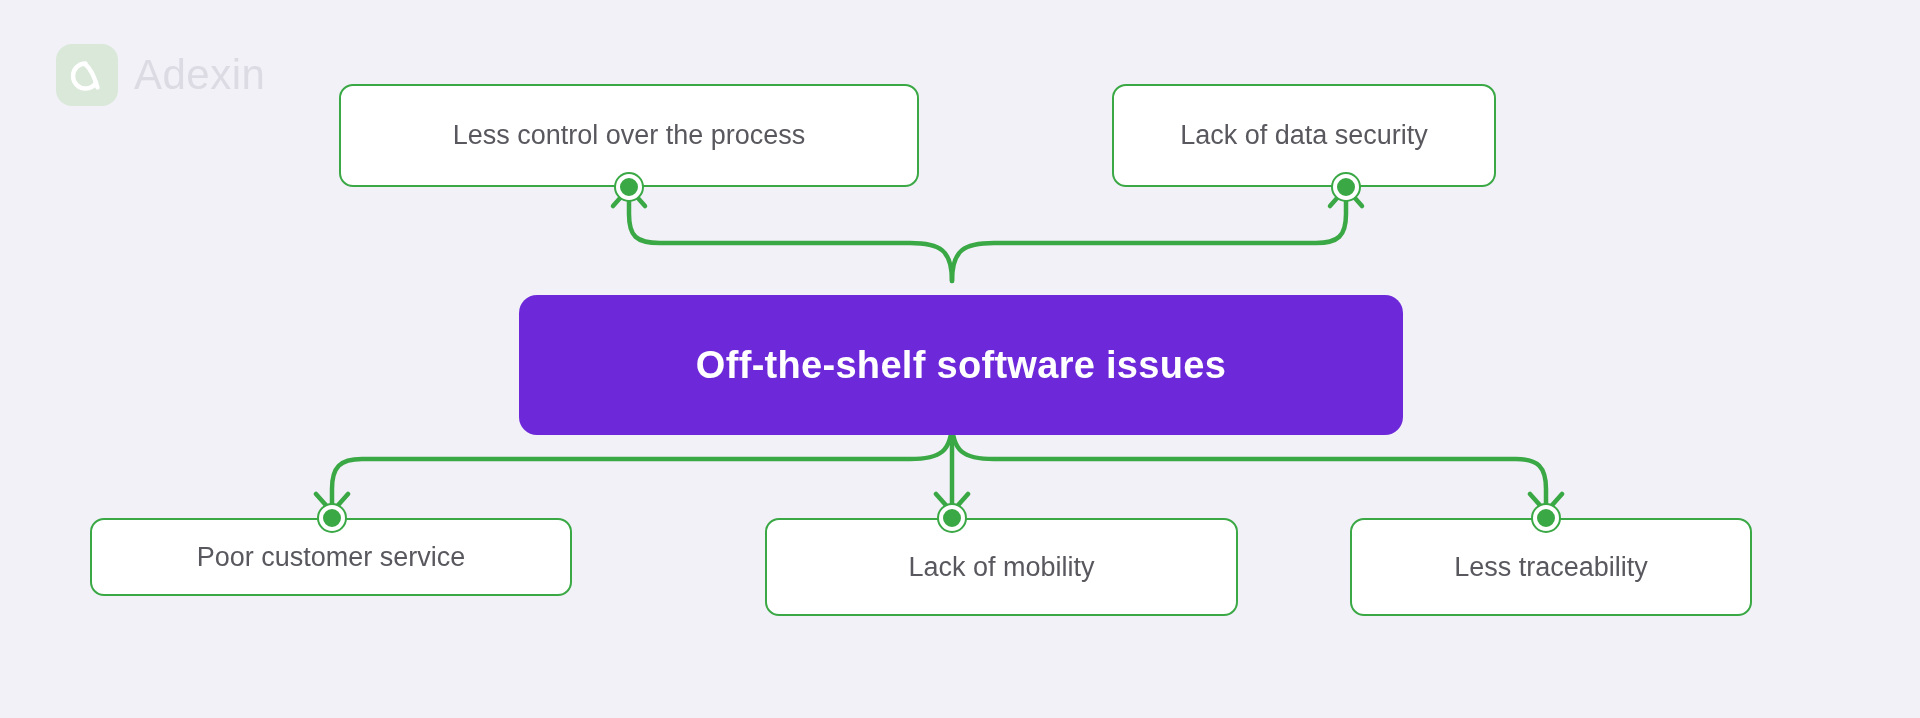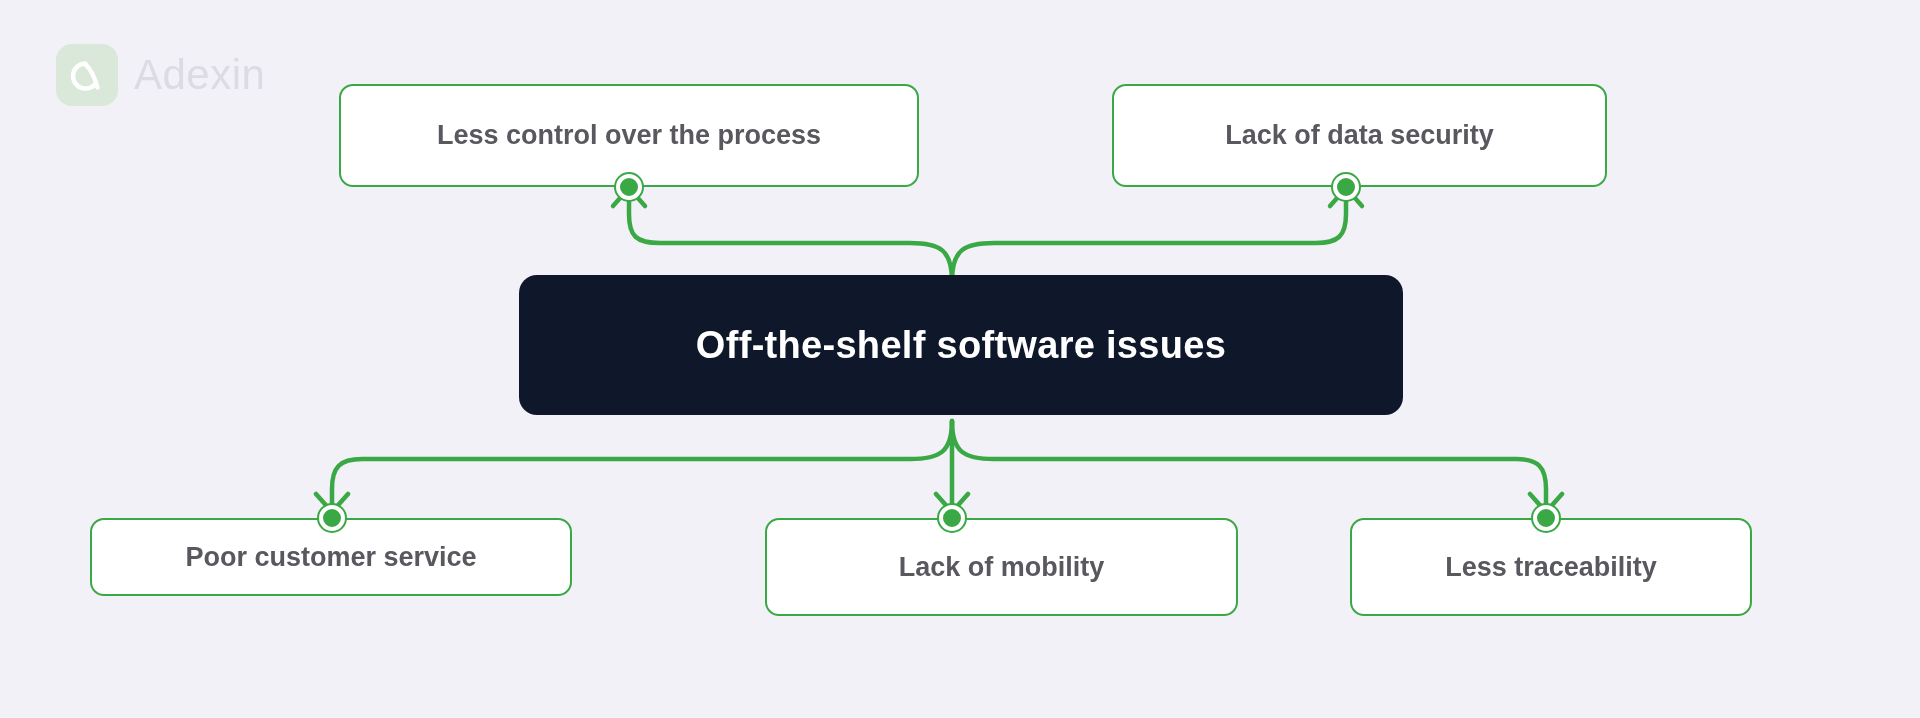--- a/index.html
+++ b/index.html
@@ -62,56 +62,55 @@
   .node {
     position: absolute;
     box-sizing: border-box;
     background: #ffffff;
     border: 2px solid #3aa845;
     border-radius: 14px;
     display: flex;
     align-items: center;
     justify-content: center;
     text-align: center;
-    font-weight: bold;
   }
   .node-label {
     font-size: 27px;
     color: #58585e;
     line-height: 1.2;
     padding: 0 18px;
     white-space: nowrap;
   }
 
   #node-center {
     position: absolute;
     box-sizing: border-box;
-    background: #0f172a;
+    background: #6d28d9;
     border: none;
     border-radius: 18px;
     display: flex;
     align-items: center;
     justify-content: center;
     left: 519px;
-    top: 275px;
+    top: 295px;
     width: 884px;
     height: 140px;
     text-align: right;
   }
   #node-center .center-label {
     font-size: 38px;
     font-weight: bold;
     color: #ffffff;
     letter-spacing: 0.3px;
     white-space: nowrap;
   }
 
   
   #node-less-control { left: 339px; top: 84px;  width: 580px; height: 103px; }
-  #node-data-security { left: 1112px; top: 84px; width: 495px; height: 103px; }
+  #node-data-security { left: 1112px; top: 84px; width: 384px; height: 103px; }
   
   #node-customer-service { left: 90px;  top: 518px; width: 482px; height: 78px; }
   #node-mobility        { left: 765px; top: 518px; width: 473px; height: 98px; }
   #node-traceability    { left: 1350px; top: 518px; width: 402px; height: 98px; }
 
   
   .dot {
     position: absolute;
     width: 26px;
     height: 26px;

